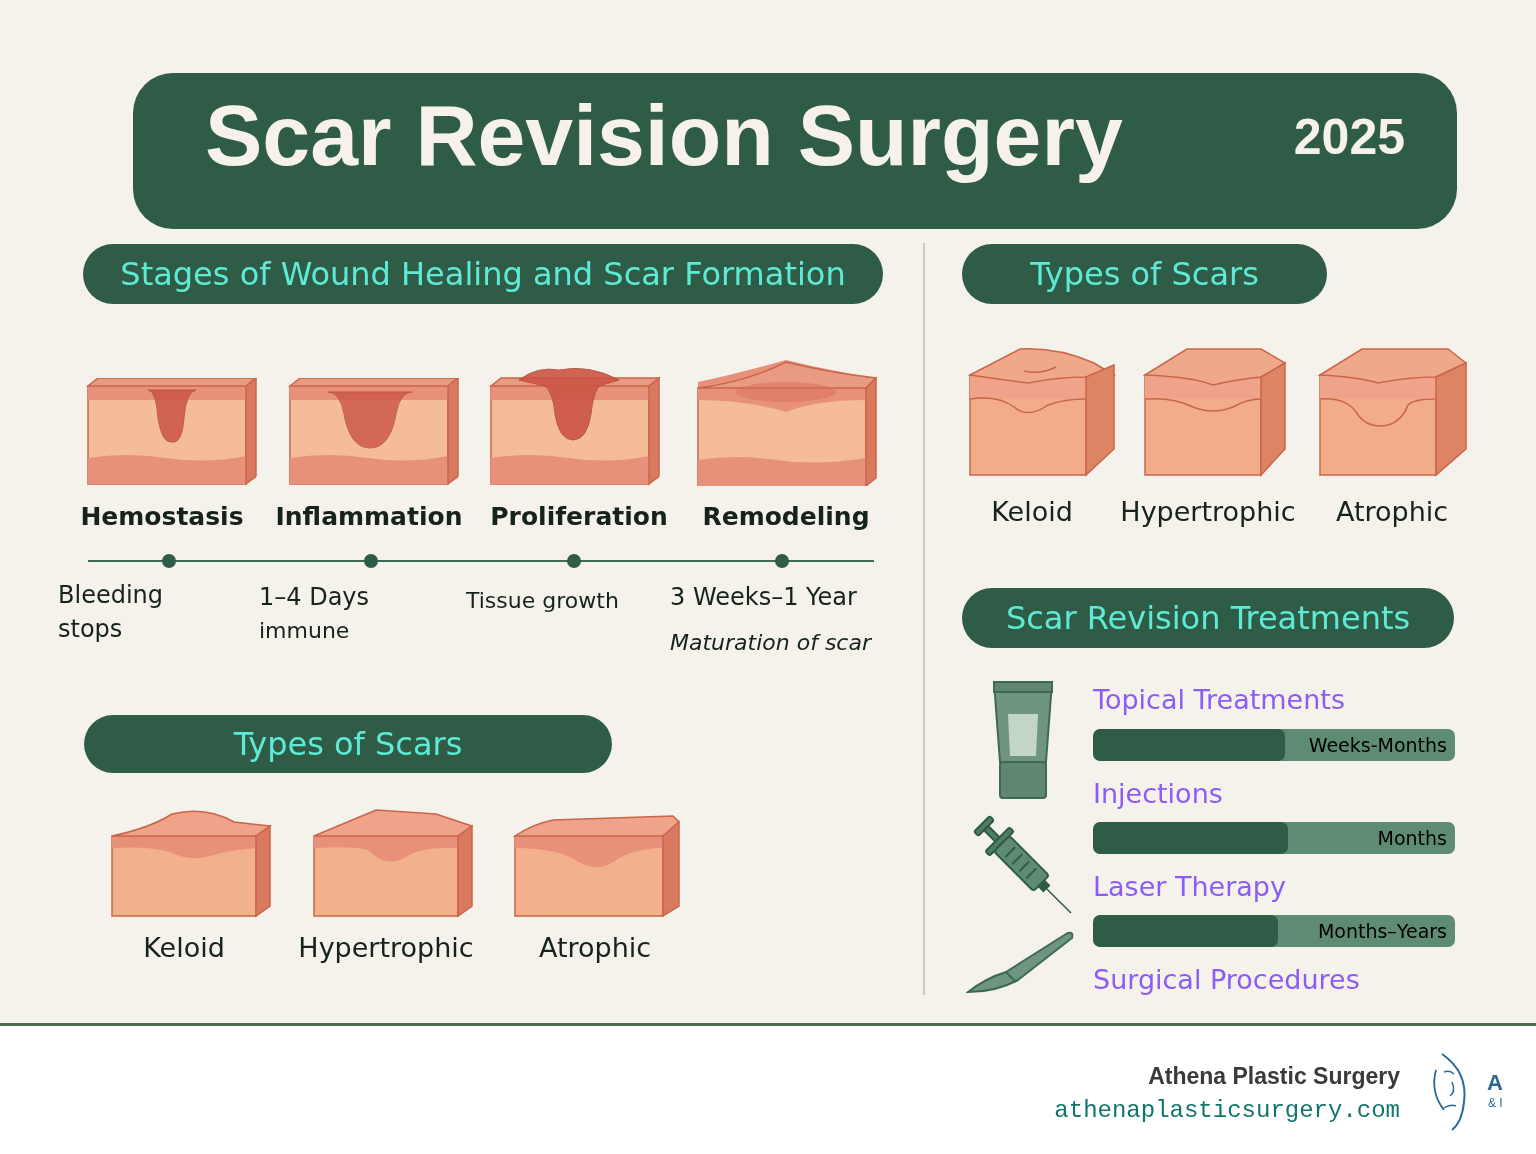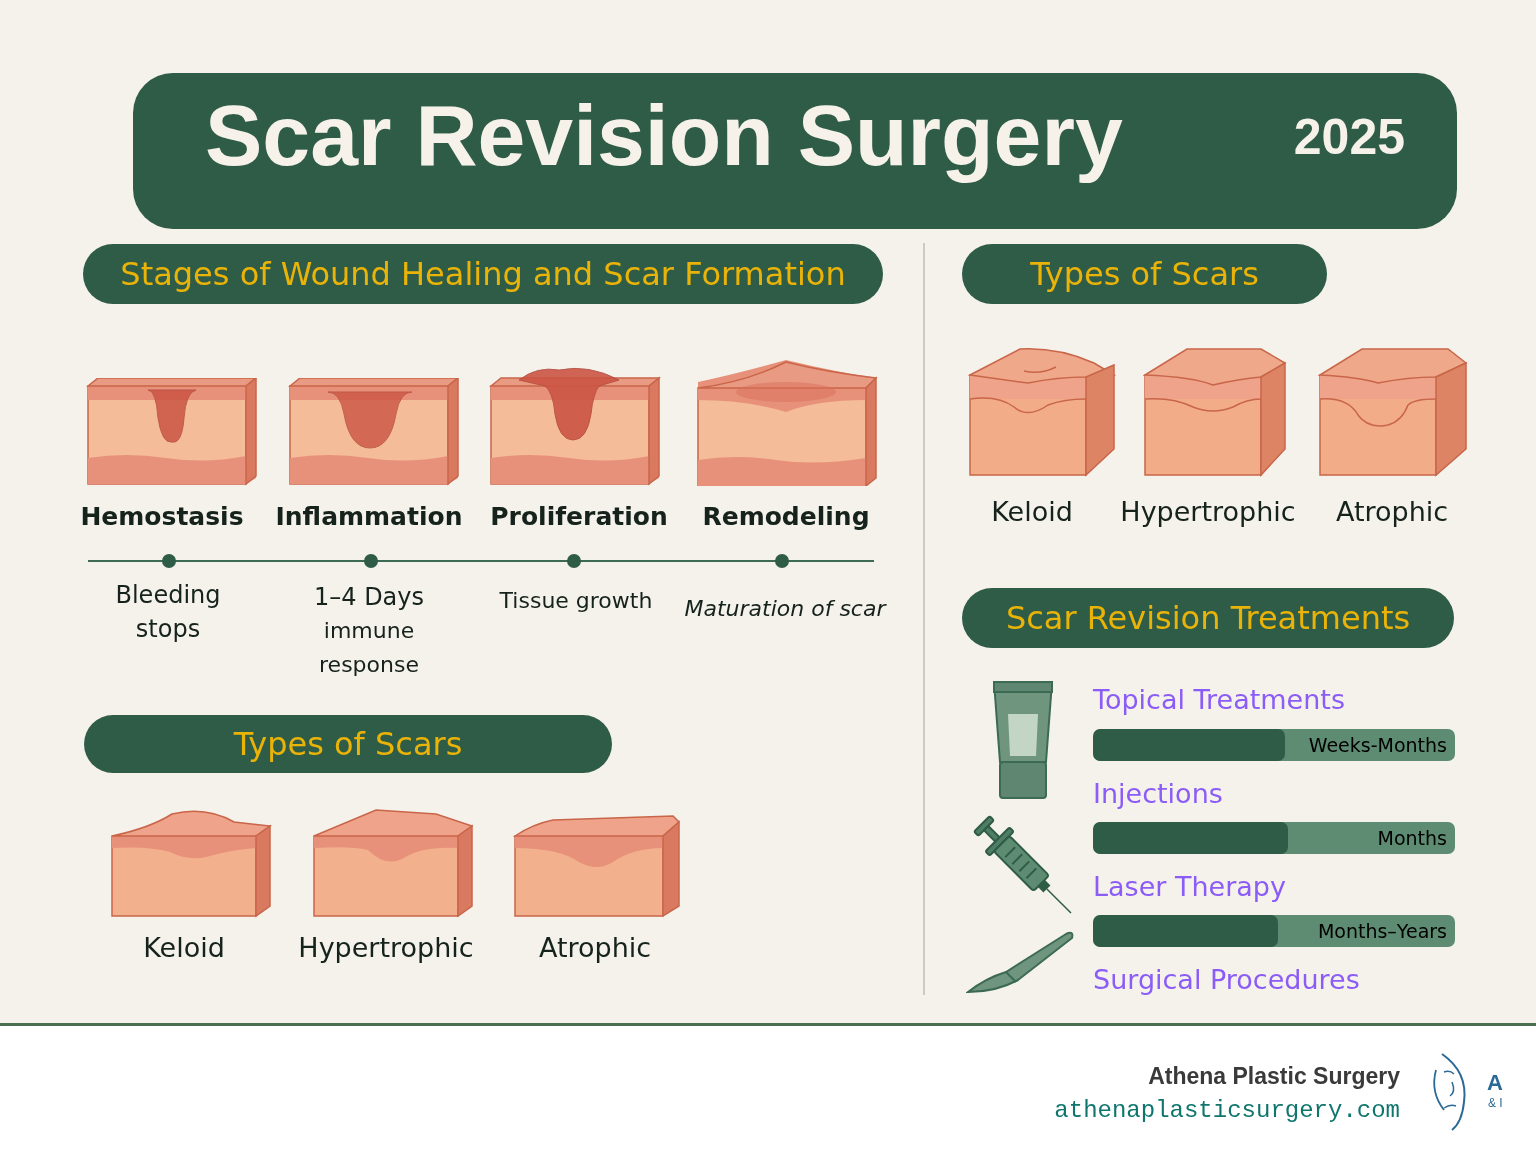--- a/index.html
+++ b/index.html
@@ -4,27 +4,27 @@
 <style>
   * { box-sizing: border-box; margin: 0; padding: 0; }
   html, body { width: 1536px; height: 1154px; overflow: hidden; }
   body { background: #f5f2ec; font-family: "DejaVu Sans", sans-serif; color: #16231c; position: relative; }
   .abs { position: absolute; }
 
   .title-banner { left: 133px; top: 73px; width: 1324px; height: 156px; background: #2f5c47; border-radius: 40px; }
   .title-text { left: 72px; top: 12px; font-family: "Liberation Sans", sans-serif; font-weight: bold; font-size: 86px; color: #f6f2ea; letter-spacing: 0px; line-height: 100px; }
   .title-year { right: 52px; top: 36px; font-family: "Liberation Sans", sans-serif; font-weight: bold; font-size: 50px; color: #f6f2ea; line-height: 56px; }
 
-  .pill { background: #2f5c47; border-radius: 30px; color: #eab308; display: flex; align-items: center; justify-content: center; font-family: "DejaVu Sans", sans-serif; font-size: 32px; }
+  .pill { background: #2f5c47; border-radius: 30px; color: #5eead4; display: flex; align-items: center; justify-content: center; font-family: "DejaVu Sans", sans-serif; font-size: 32px; }
 
   .vdivider { left: 923px; top: 243px; width: 2px; height: 752px; background: #c9cbc4; }
 
   .skin { position: absolute; }
   .stage-label { position: absolute; font-family: "DejaVu Sans", sans-serif; font-weight: bold; font-size: 25px; color: #16231c; text-align: center; width: 210px; }
-  .stage-desc { position: absolute; font-family: "DejaVu Sans", sans-serif; font-size: 24px; color: #16231c; text-align: center; width: 220px; line-height: 34px; }
+  .stage-desc { position: absolute; font-family: "DejaVu Sans", sans-serif; font-size: 24px; color: #16231c; text-align: left; width: 220px; line-height: 34px; }
   .stage-desc .sub { font-size: 22px; }
   .timeline { left: 88px; top: 560px; width: 786px; height: 2px; background: #3d6a55; }
   .dot { position: absolute; width: 14px; height: 14px; border-radius: 50%; background: #2f5c47; top: 554px; }
 
   .scar-label { position: absolute; font-family: "DejaVu Sans", sans-serif; font-size: 27px; color: #16231c; text-align: center; width: 200px; }
 
   .treat-label { position: absolute; font-family: "DejaVu Sans", sans-serif; font-size: 27px; color: #8b5cf6; }
   .bar { position: absolute; left: 1093px; width: 362px; height: 32px; border-radius: 7px; background: #5e8c72; overflow: hidden; }
   .bar-fill { position: absolute; left: 0; top: 0; height: 100%; background: #2f5c47; border-radius: 7px; }
   .bar-text { position: absolute; right: 8px; top: 0; line-height: 32px; font-family: "DejaVu Sans", sans-serif; font-size: 19px; color: #000000; }
@@ -99,26 +99,26 @@
 <div class="dot" style="left:567px;"></div>
 <div class="dot" style="left:775px;"></div>
 
 <div class="stage-desc" style="left:58px; top:578px;">
   <div>Bleeding</div>
   <div>stops</div>
 </div>
 <div class="stage-desc" style="left:259px; top:580px;">
   <div>1–4 Days</div>
   <div class="sub">immune</div>
-  <div class="sub">response</div>
 </div>
 <div class="stage-desc" style="left:466px; top:580px;">
   <div class="sub" style="margin-top:4px;">Tissue growth</div>
 </div>
 <div class="stage-desc" style="left:670px; top:580px; width:230px;">
+  <div>3 Weeks–1 Year</div>
   <div class="sub" style="margin-top:12px;font-style:italic;">Maturation of scar</div>
 </div>
 
 <div class="abs pill" style="left:84px; top:715px; width:528px; height:58px;">
   <span>Types of Scars</span>
 </div>
 
 <svg class="skin" style="left:110px; top:806px;" width="164" height="112" viewBox="0 0 164 112">
   <path d="M2,30 Q40,22 64,8 Q96,0 124,16 L160,20 L160,100 L146,110 L2,110 Z" fill="#e8917a"></path>
   <rect x="2" y="30" width="144" height="80" fill="#f2b08c" stroke="#c9664a" stroke-width="1.5"></rect>

